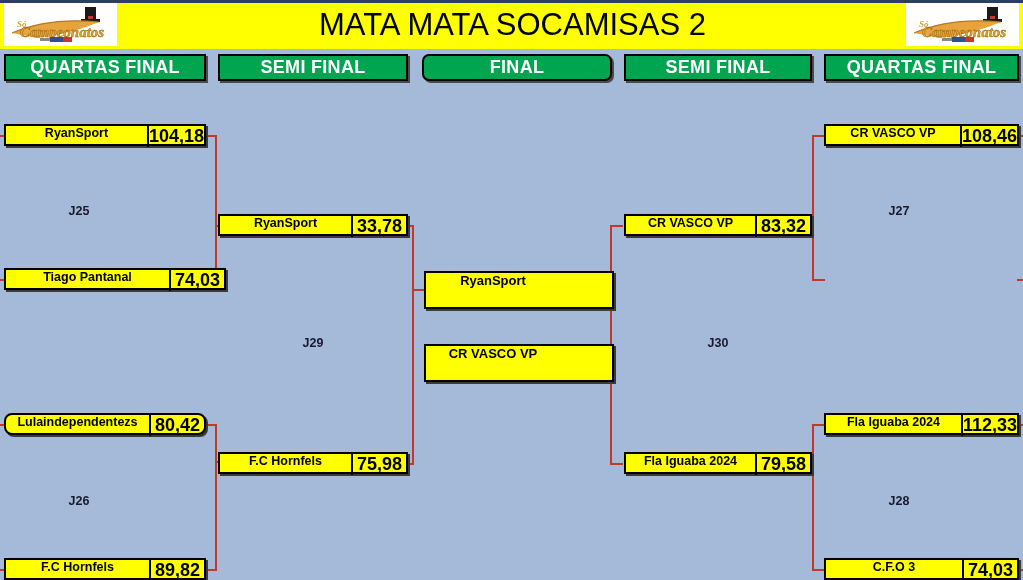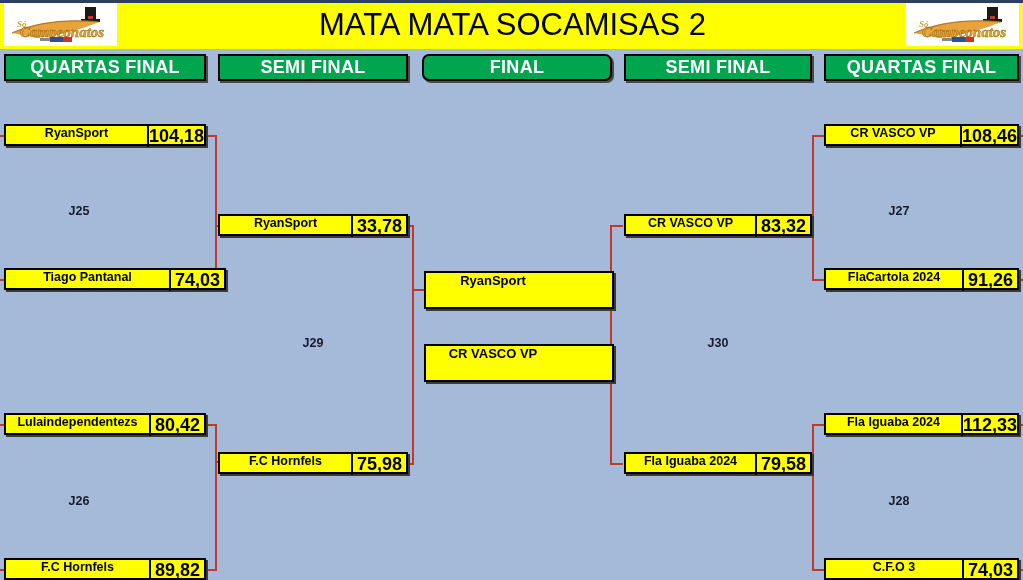--- a/index.html
+++ b/index.html
@@ -234,21 +234,21 @@
   <div class="slot" style="left:4px; top:124px; width:202px;">
     <div class="nm">RyanSport</div>
     <div class="sc">104,18</div>
   </div>
   <div class="slot" style="left:4px; top:268px; width:222px;">
     <div class="nm">Tiago Pantanal</div>
     <div class="sc">74,03</div>
   </div>
   <div class="mid" style="left:4px; top:204px; width:150px;">J25</div>
 
-  <div class="slot" style="left:4px; top:413px; width:202px;">
+  <div class="slot" style="left:4px; top:413px; width:202px;border-radius:8px;">
     <div class="nm">Lulaindependentezs</div>
     <div class="sc">80,42</div>
   </div>
   <div class="slot" style="left:4px; top:558px; width:202px;">
     <div class="nm">F.C Hornfels</div>
     <div class="sc">89,82</div>
   </div>
   <div class="mid" style="left:4px; top:494px; width:150px;">J26</div>
 
   <div class="slot" style="left:218px; top:214px; width:190px;">
@@ -277,24 +277,20 @@
   <div class="slot" style="left:624px; top:452px; width:188px;">
     <div class="nm">Fla Iguaba 2024</div>
     <div class="sc">79,58</div>
   </div>
   <div class="mid" style="left:624px; top:336px; width:188px;">J30</div>
 
   <div class="slot" style="left:824px; top:124px; width:195px;">
     <div class="nm">CR VASCO VP</div>
     <div class="sc">108,46</div>
   </div>
-  <div class="slot" style="left:824px; top:268px; width:195px;">
-    <div class="nm">FlaCartola 2024</div>
-    <div class="sc">91,26</div>
-  </div>
   <div class="mid" style="left:824px; top:204px; width:150px;">J27</div>
 
   <div class="slot" style="left:824px; top:413px; width:195px;">
     <div class="nm">Fla Iguaba 2024</div>
     <div class="sc">112,33</div>
   </div>
   <div class="slot" style="left:824px; top:558px; width:195px;">
     <div class="nm">C.F.O 3</div>
     <div class="sc">74,03</div>
   </div>

